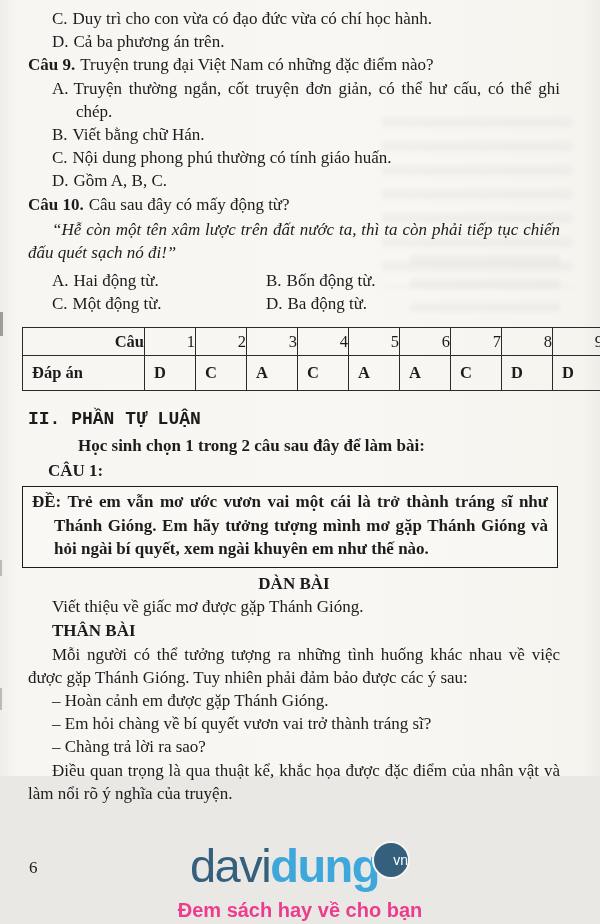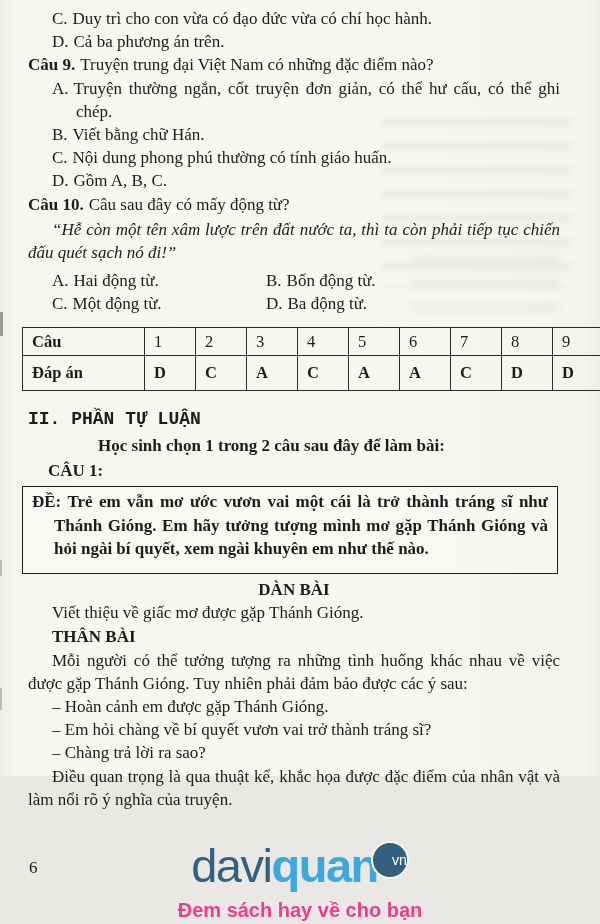--- a/index.html
+++ b/index.html
@@ -41,34 +41,34 @@
     table-layout: fixed;
     margin: 11px 0 0 -6px;
     width: 536px;
     font-size: 16.5px;
   }
   table.ans td {
     border: 1.6px solid #2b2b2b;
     padding: 0 0 0 9px;
     vertical-align: middle;
   }
-  table.ans tr.r1 td { height: 27px; }
+  table.ans tr.r1 td { height: 27px; text-align: right; }
   table.ans tr.r2 td { height: 34px; }
   td.labelcol { width: 112px; font-weight: bold; }
   td.numcol { width: 41px; }
   .ansval { font-weight: bold; }
   .sec-title { font-weight: bold; font-size: 18px; margin-top: 17px; font-family: Liberation Mono, monospace; }
-  .instruction { font-weight: bold; margin-left: 70px; margin-top: 3px; }
+  .instruction { font-weight: bold; margin-left: 50px; margin-top: 3px; }
   .cau1 { font-weight: bold; margin-left: 20px; margin-top: 2px; }
   .de-box {
     box-sizing: border-box;
     width: 536px;
     margin: 4px 0 4px -6px;
     border: 1.8px solid #1d1d1d;
-    padding: 3px 9px 12px 9px;
+    padding: 3px 9px 6px 9px;
     background: rgba(255,255,255,0.25);
   }
   .de-box p {
     font-weight: bold;
     margin-left: 22px; text-indent: -22px;
     text-align: justify;
     line-height: 23.6px;
   }
   .center-h { font-weight: bold; text-align: center; margin-top: 2px; }
   .sub-h { font-weight: bold; margin-left: 24px; margin-top: 1px; }
@@ -201,18 +201,18 @@
     <p class="para">– Em hỏi chàng về bí quyết vươn vai trở thành tráng sĩ?</p>
     <p class="para">– Chàng trả lời ra sao?</p>
     <p class="para">Điều quan trọng là qua thuật kể, khắc họa được đặc điểm của nhân vật và làm nổi rõ ý nghĩa của truyện.</p>
 
   </div>
 
   <span class="pagenum">6</span>
 
   <div class="logo">
     <div class="logo-main">
-      <span class="logo-davi">davi</span><span class="logo-books">quan</span><span class="vn-badge">vn</span>
+      <span class="logo-davi">davi</span><span class="logo-books">dung</span><span class="vn-badge">vn</span>
     </div>
     <div class="logo-tagline">Đem sách hay về cho bạn</div>
   </div>
 
 </div>
 
 </body></html>

